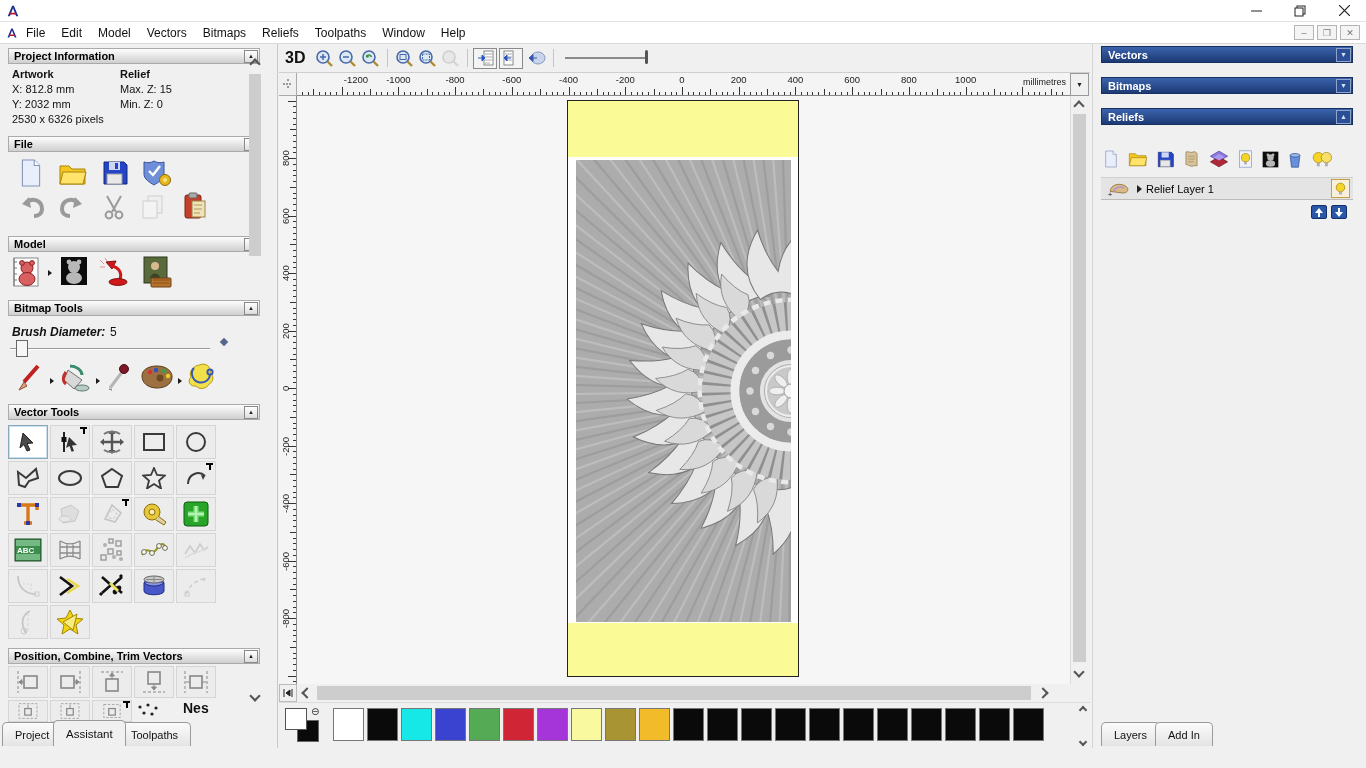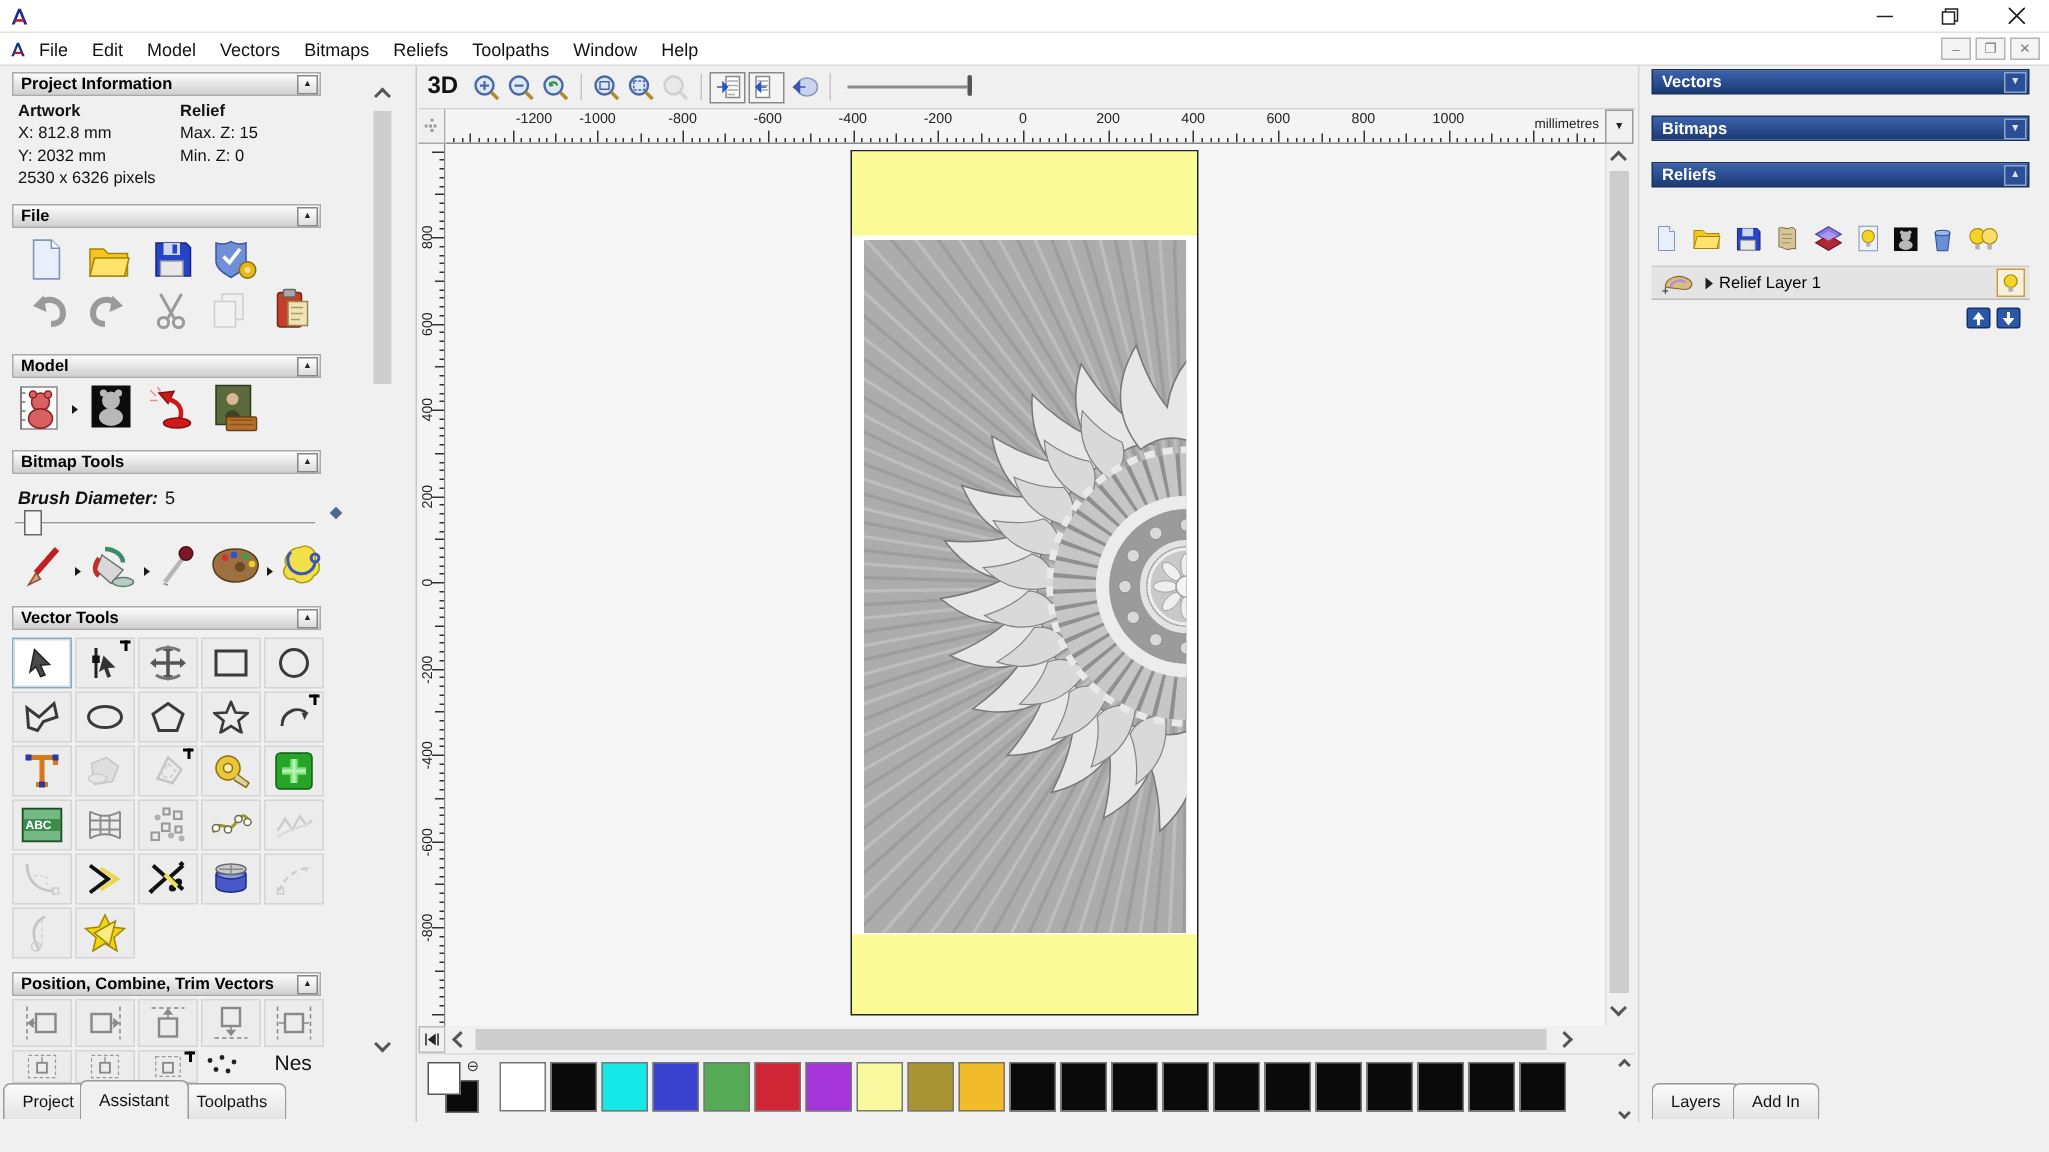--- a/index.html
+++ b/index.html
@@ -13,21 +13,21 @@
   .win-controls{margin-left:auto;display:flex;height:100%;}
   .wbtn{width:44px;height:100%;display:flex;align-items:center;justify-content:center;color:#222;font-size:13px;}
   
   .menubar{position:absolute;left:0;top:22px;width:1366px;height:22px;background:#fff;border-bottom:1px solid #d8d8d8;display:flex;align-items:center;}
   .menu-item{font-size:12px;color:#111;padding:2px 8px;}
   .mdi-controls{margin-left:auto;display:flex;gap:3px;margin-right:6px;}
   .mdibtn{width:20px;height:15px;border:1px solid #b5b5b5;background:#f4f4f4;color:#777;font-size:9px;display:flex;align-items:center;justify-content:center;}
 
   
   .left-panel{position:absolute;left:0;top:44px;width:278px;height:704px;background:#f0f0f0;border-right:1px solid #c8c8c8;overflow:hidden;}
-  .sec-hd{position:absolute;left:8px;width:206px;height:16px;background:linear-gradient(#fdfdfd,#cfcfcf);border:1px solid #aaa;display:flex;align-items:center;padding-left:5px;}
+  .sec-hd{position:absolute;left:8px;width:252px;height:16px;background:linear-gradient(#fdfdfd,#cfcfcf);border:1px solid #aaa;display:flex;align-items:center;padding-left:5px;}
   .sec-hd .sec-title{font-size:11px;font-weight:bold;color:#000;}
   .sec-btn{margin-left:auto;width:14px;height:13px;margin-right:1px;background:linear-gradient(#fff,#ddd);border:1px solid #888;font-size:6px;color:#222;display:flex;align-items:center;justify-content:center;}
   .info-txt{position:absolute;font-size:11px;color:#111;}
   .b{font-weight:bold;}
   .ico{position:absolute;display:flex;align-items:center;justify-content:center;}
   .fly{width:0;height:0;border-left:4px solid #1a1a1a;border-top:3px solid transparent;border-bottom:3px solid transparent;position:absolute;}
   .dis{opacity:.38;filter:grayscale(1);}
   
   .vt{position:absolute;width:40px;height:34px;background:#ececec;border:1px solid #d5d5d5;display:flex;align-items:center;justify-content:center;}
   .vt.active{background:#fff;border:1px solid #8ab;box-shadow:inset 0 0 0 1px #cde;}
@@ -594,21 +594,21 @@
         <svg width="26" height="16" viewBox="0 0 26 16">
           <g fill="#222">
             <circle cx="4" cy="5" r="1.6"></circle>
             <circle cx="12" cy="3" r="1.6"></circle>
             <circle cx="20" cy="6" r="1.6"></circle>
             <circle cx="8" cy="11" r="1.6"></circle>
             <circle cx="16" cy="12" r="1.6"></circle>
           </g>
         </svg>
       </span>
-    <div class="info-txt" style="left:183px;top:656px;font-weight:normal;font-size:14px">Nes</div>
+    <div class="info-txt" style="left:183px;top:656px;font-weight:bold;font-size:14px">Nes</div>
 
     <div class="pscroll">
       <span class="chev up" style="position:absolute;left:3px;top:8px"></span>
       <div class="thumb-v" style="top:22px;height:182px"></div>
       <span class="chev down" style="position:absolute;left:3px;top:640px"></span>
     </div>
 
     <div class="tab" style="left:2px;top:678px">
         <span>Project</span>
       </div>

